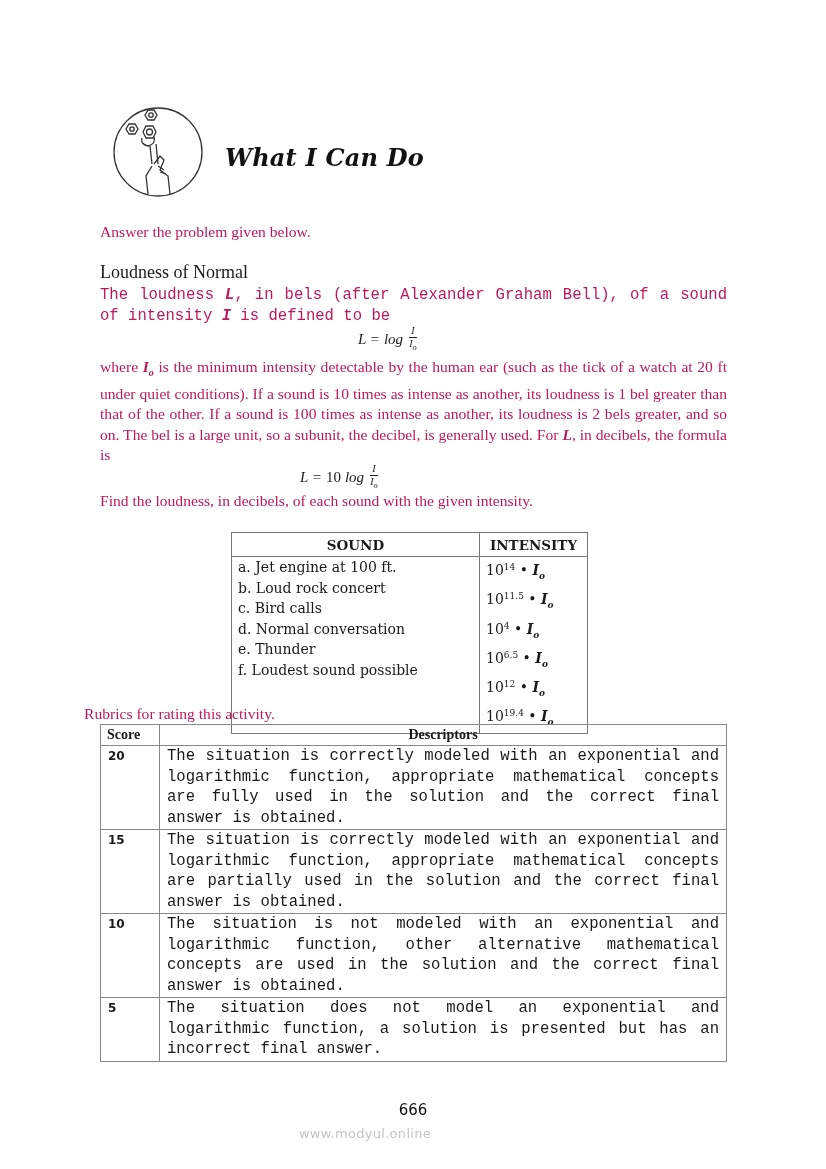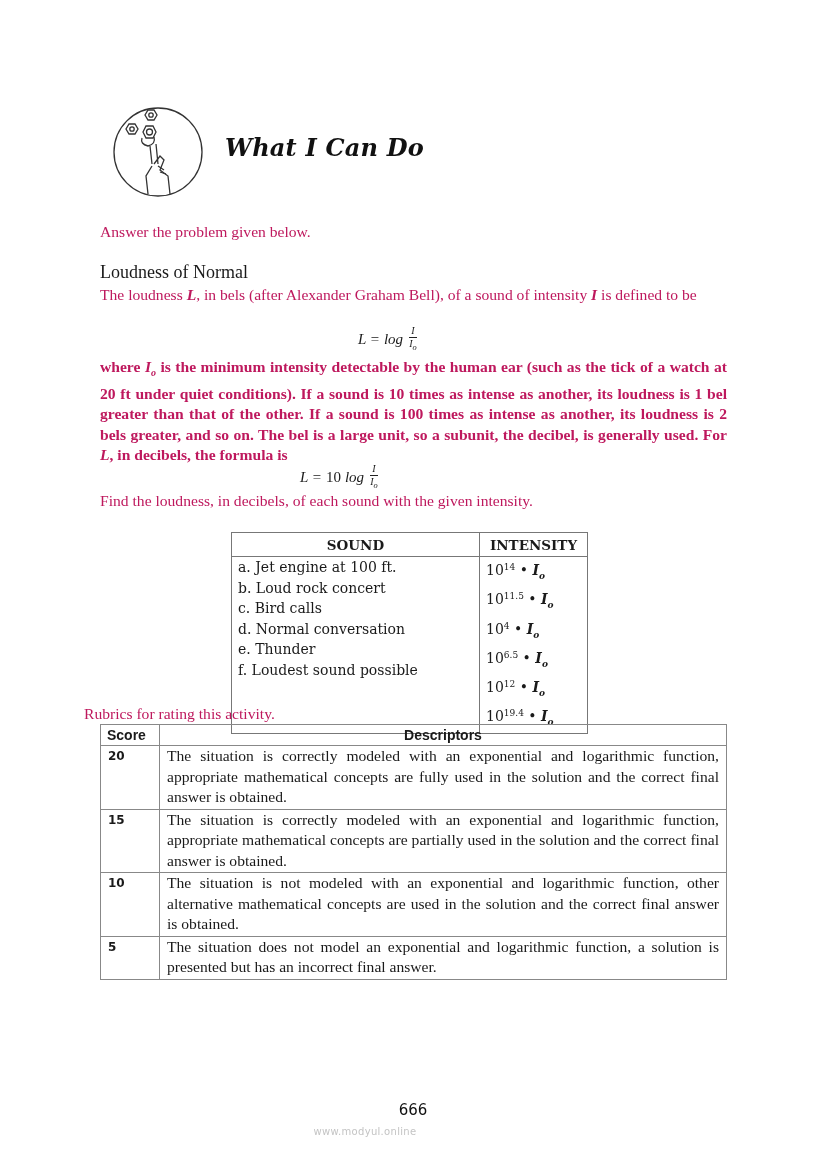--- a/index.html
+++ b/index.html
@@ -1,51 +1,51 @@
 <!DOCTYPE html>
 <html><head>
 <meta charset="utf-8">
 <style>
   html, body { margin: 0; padding: 0; background: #ffffff; }
   body { width: 826px; height: 1169px; position: relative; overflow: hidden;
          font-family: "DejaVu Serif", "Liberation Serif", serif; color: #1a1a1a; }
   .abs { position: absolute; }
   .icon-wrap { left: 112px; top: 104px; width: 92px; height: 94px; }
-  .title { left: 225px; top: 133px; font-family: "DejaVu Serif", serif; font-weight: bold;
+  .title { left: 225px; top: 143px; font-family: "DejaVu Serif", serif; font-weight: bold;
            font-style: italic; font-size: 24px; letter-spacing: 0.2px; color: #111; }
   .para { font-family: "Liberation Serif", "DejaVu Serif", serif; font-size: 15.6px; line-height: 20.5px; color: #be185d; }
   .instr { left: 100px; top: 222px; }
   .subhead { left: 100px; top: 262px; font-family: "Liberation Serif", serif; font-size: 18px; }
-  .body-text { left: 100px; top: 285px; width: 627px; text-align: justify; }
+  .body-text { left: 100px; top: 285px; width: 627px; text-align: justify; font-family: Liberation Mono, monospace; }
   .formula { font-family: "Liberation Serif", serif; font-style: italic; font-size: 15px; display: inline-flex; align-items: center; gap: 4px; }
   .formula .up { font-style: normal; }
   .frac { display: inline-flex; flex-direction: column; align-items: center; font-size: 10px; line-height: 10px; margin-left: 2px; }
   .frac .num { border-bottom: 1px solid #222; padding: 0 2px 1px; }
   .frac .den { padding-top: 1px; }
   .f1 { left: 358px; top: 326px; }
   .f2 { left: 300px; top: 464px; }
-  .body2 { left: 100px; top: 357px; width: 627px; text-align: justify; font-weight: bold; }
+  .body2 { left: 100px; top: 357px; width: 627px; text-align: justify; }
   .find { left: 100px; top: 491px; }
   table { border-collapse: collapse; }
   .sound-table { left: 231px; top: 532px; width: 357px; border-radius: 30px; }
   .sound-table th, .sound-table td { border: 1px solid #777; font-family: "DejaVu Serif", serif; font-size: 14px; }
   .sound-table th { font-weight: bold; height: 23px; padding: 0; text-align: center; font-size: 13.5px; }
   .sound-table td { vertical-align: top; padding: 0 6px; line-height: 20.5px; }
   .sound-table td.col1 { width: 235px; }
   .sup { font-size: 9px; vertical-align: 5px; }
   .io { font-weight: bold; font-style: italic; font-family: "DejaVu Serif", serif; }
   .rub-label { left: 84px; top: 704px; }
   .rubric { left: 100px; top: 724px; width: 627px; }
-  .rubric th, .rubric td { border: 1px solid #888; font-family: Liberation Serif, serif; font-size: 15.6px; }
-  .rubric th { font-family: Liberation Sans, sans-serif; font-weight: bold; font-size: 14px; height: 20px; padding: 0 6px; }
+  .rubric th, .rubric td { border: 1px solid #888; font-family: Liberation Mono, monospace; font-size: 15.6px; }
+  .rubric th { font-family: Liberation Serif, serif; font-weight: bold; font-size: 14px; height: 20px; padding: 0 6px; }
   .rubric td { vertical-align: top; line-height: 20.5px; padding: 0 7px 1px 7px; }
   .rubric td.score { width: 44px; font-family: "DejaVu Sans", sans-serif; font-weight: bold; font-size: 12px; }
   .rubric td.desc { text-align: justify; }
   .pagenum { left: 0; width: 826px; top: 1101px; text-align: center; font-family: "DejaVu Sans", sans-serif; font-size: 15px; color: #111; }
-  .watermark { left: 0; width: 730px; top: 1126px; text-align: center; font-family: "DejaVu Sans", sans-serif; font-size: 10px; color: #c4c4c4; letter-spacing: 0.3px; }
+  .watermark { left: 0; width: 730px; top: 1126px; text-align: center; font-family: "DejaVu Sans", sans-serif; font-size: 13px; color: #c4c4c4; letter-spacing: 0.3px; }
   b.it { font-style: italic; }
 </style>
 </head>
 <body>
 
 <div class="abs icon-wrap">
   <svg width="92" height="94" viewBox="0 0 92 94" fill="none" stroke="#333" stroke-width="1.3">
     <circle cx="46" cy="48" r="44"></circle>
     <polygon points="36,6 42,6 45,11 42,16 36,16 33,11"></polygon>
     <circle cx="39" cy="11" r="2.2"></circle>

